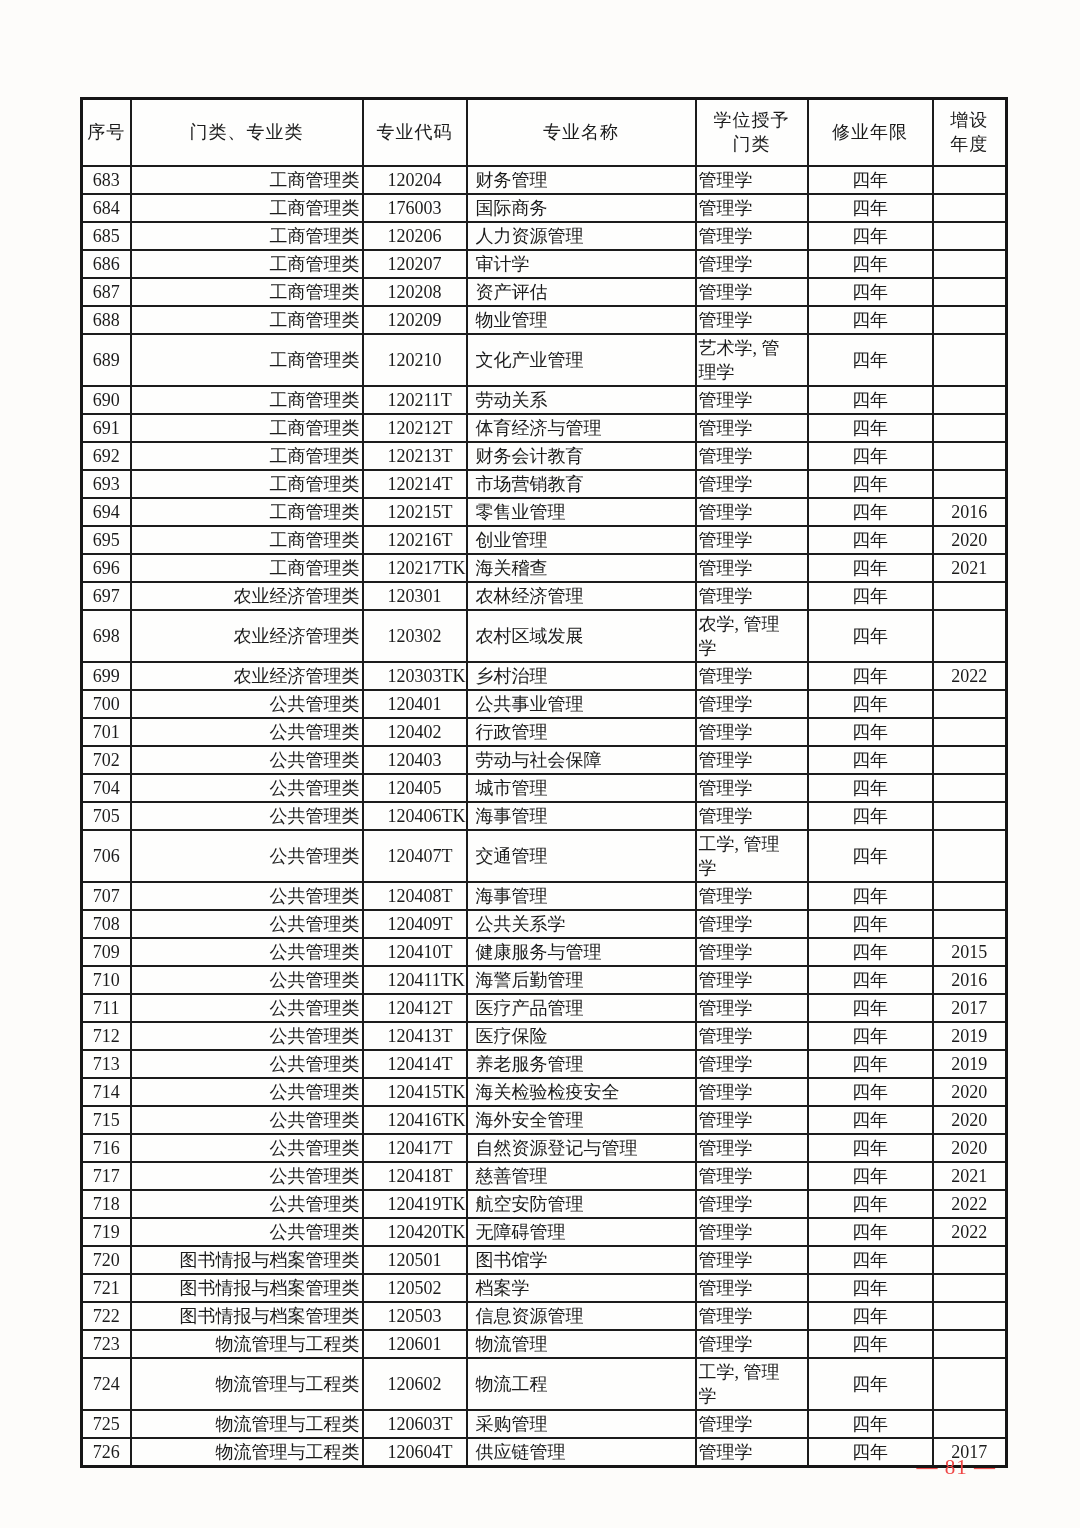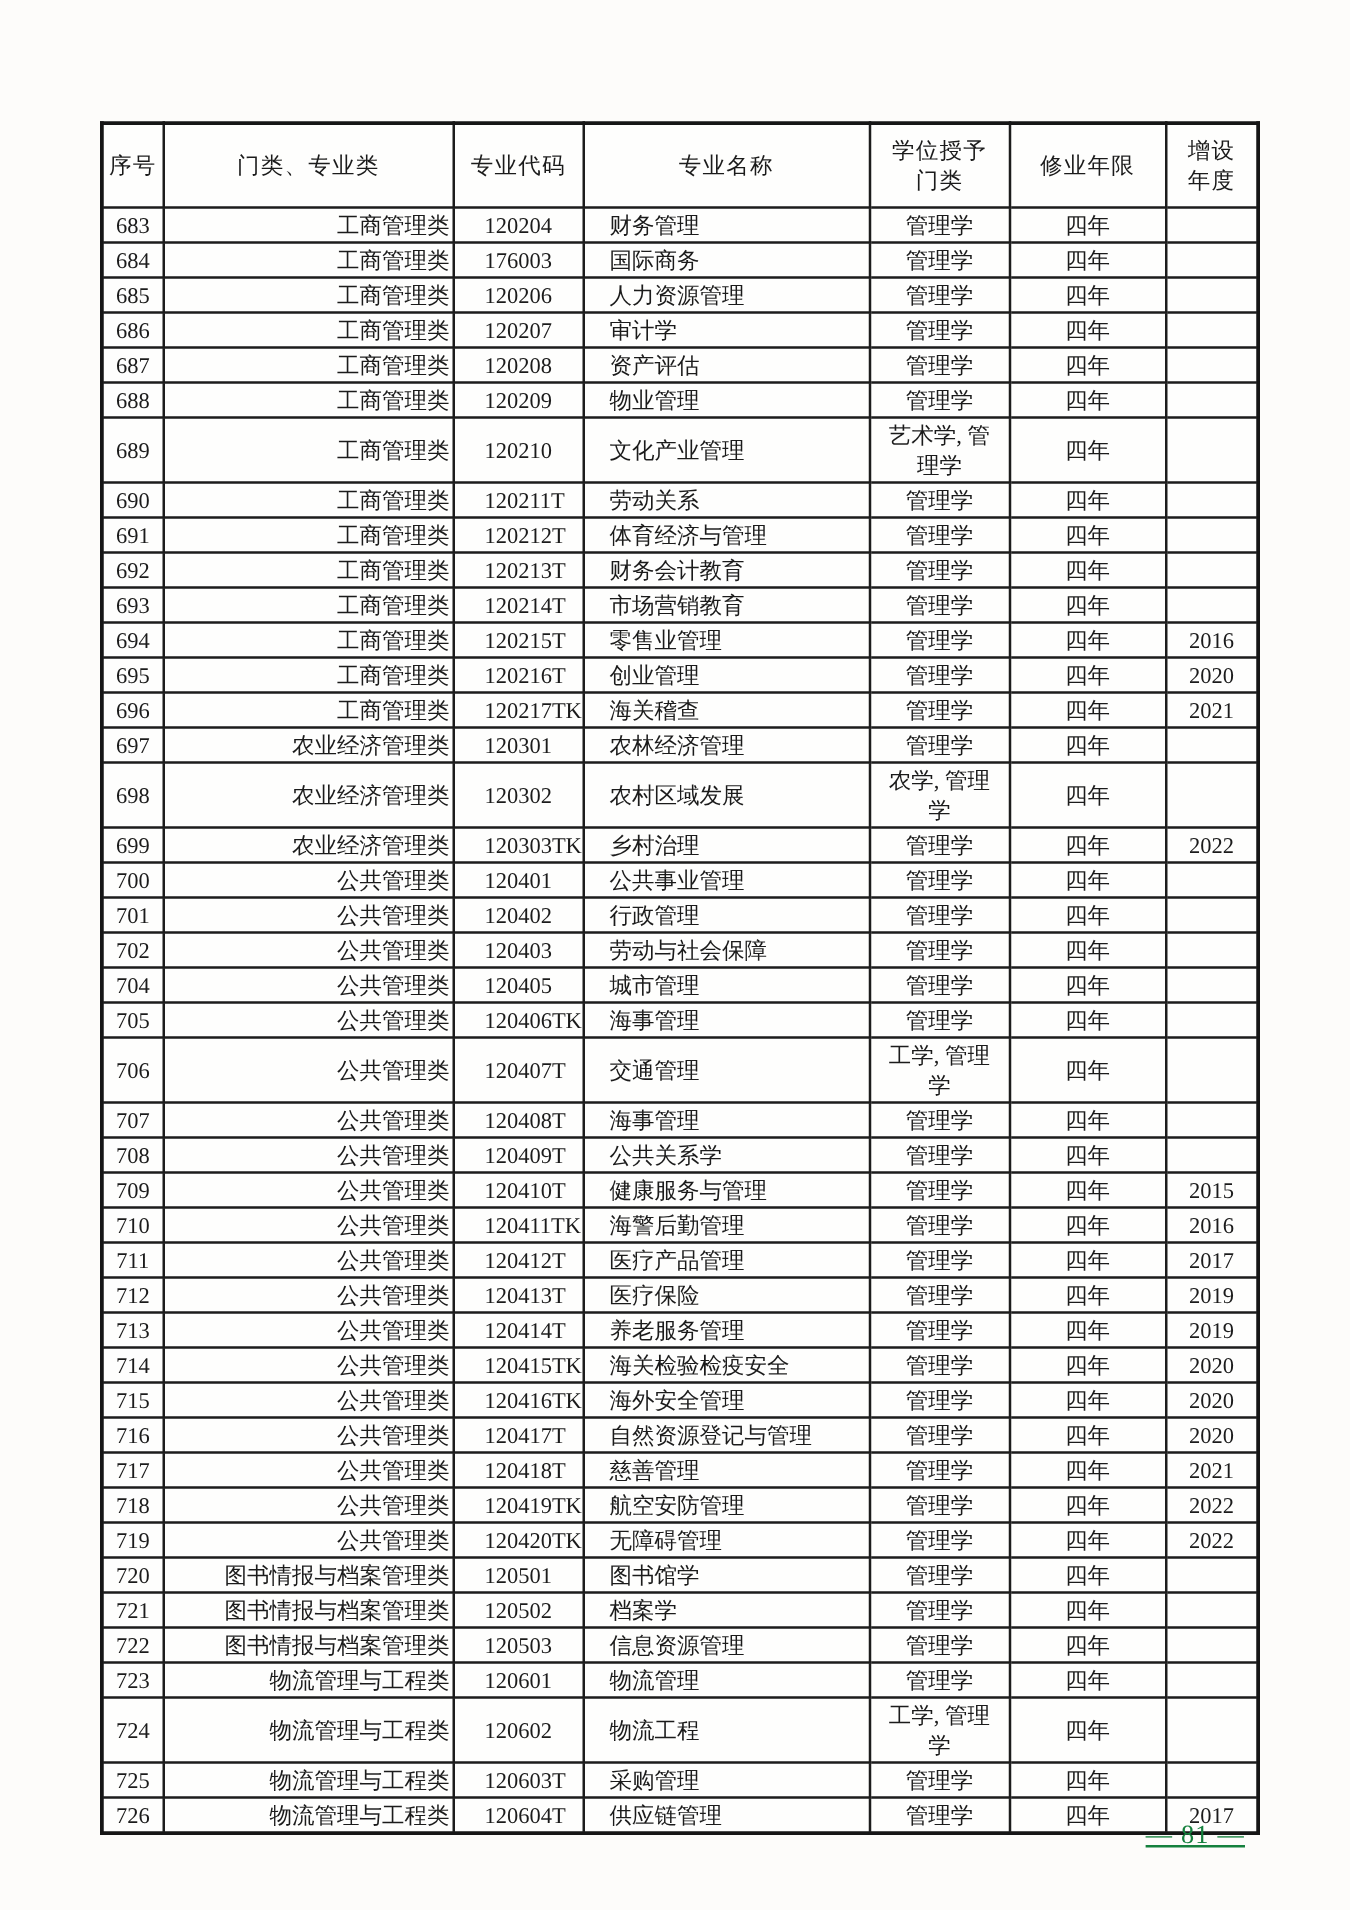--- a/index.html
+++ b/index.html
@@ -40,33 +40,32 @@
   .major-table tbody tr { height: 25px; }
   .major-table th {
     text-align: center;
     white-space: pre-line;
     letter-spacing: 1px;
   }
   
   .major-table td:nth-child(1) { text-align: center; }
   .major-table td:nth-child(2) { text-align: right; padding-left: 6px; }
   .major-table td:nth-child(3) { text-align: left; padding-left: 24px; }
-  .major-table td:nth-child(4) { text-align: left; padding-left: 20px; }
-  .major-table td:nth-child(5) { text-align: center; white-space: pre-line; }
+  .major-table td:nth-child(4) { text-align: left; padding-left: 8px; }
+  .major-table td:nth-child(5) { white-space: pre-line; }
   .major-table td:nth-child(6) { text-align: center; }
   .major-table td:nth-child(7) { text-align: center; }
   .page-number {
     position: absolute;
     top: 1455px;
     right: 84px;
     font-size: 21px;
     letter-spacing: 1px;
-    color: #15803d;
+    color: #ef4444;
     white-space: nowrap;
-    text-decoration: underline;
   }
 </style>
 </head>
 <body>
 
 <div class="page">
 
   <table class="major-table">
     <colgroup>
       <col style="width:49px">

